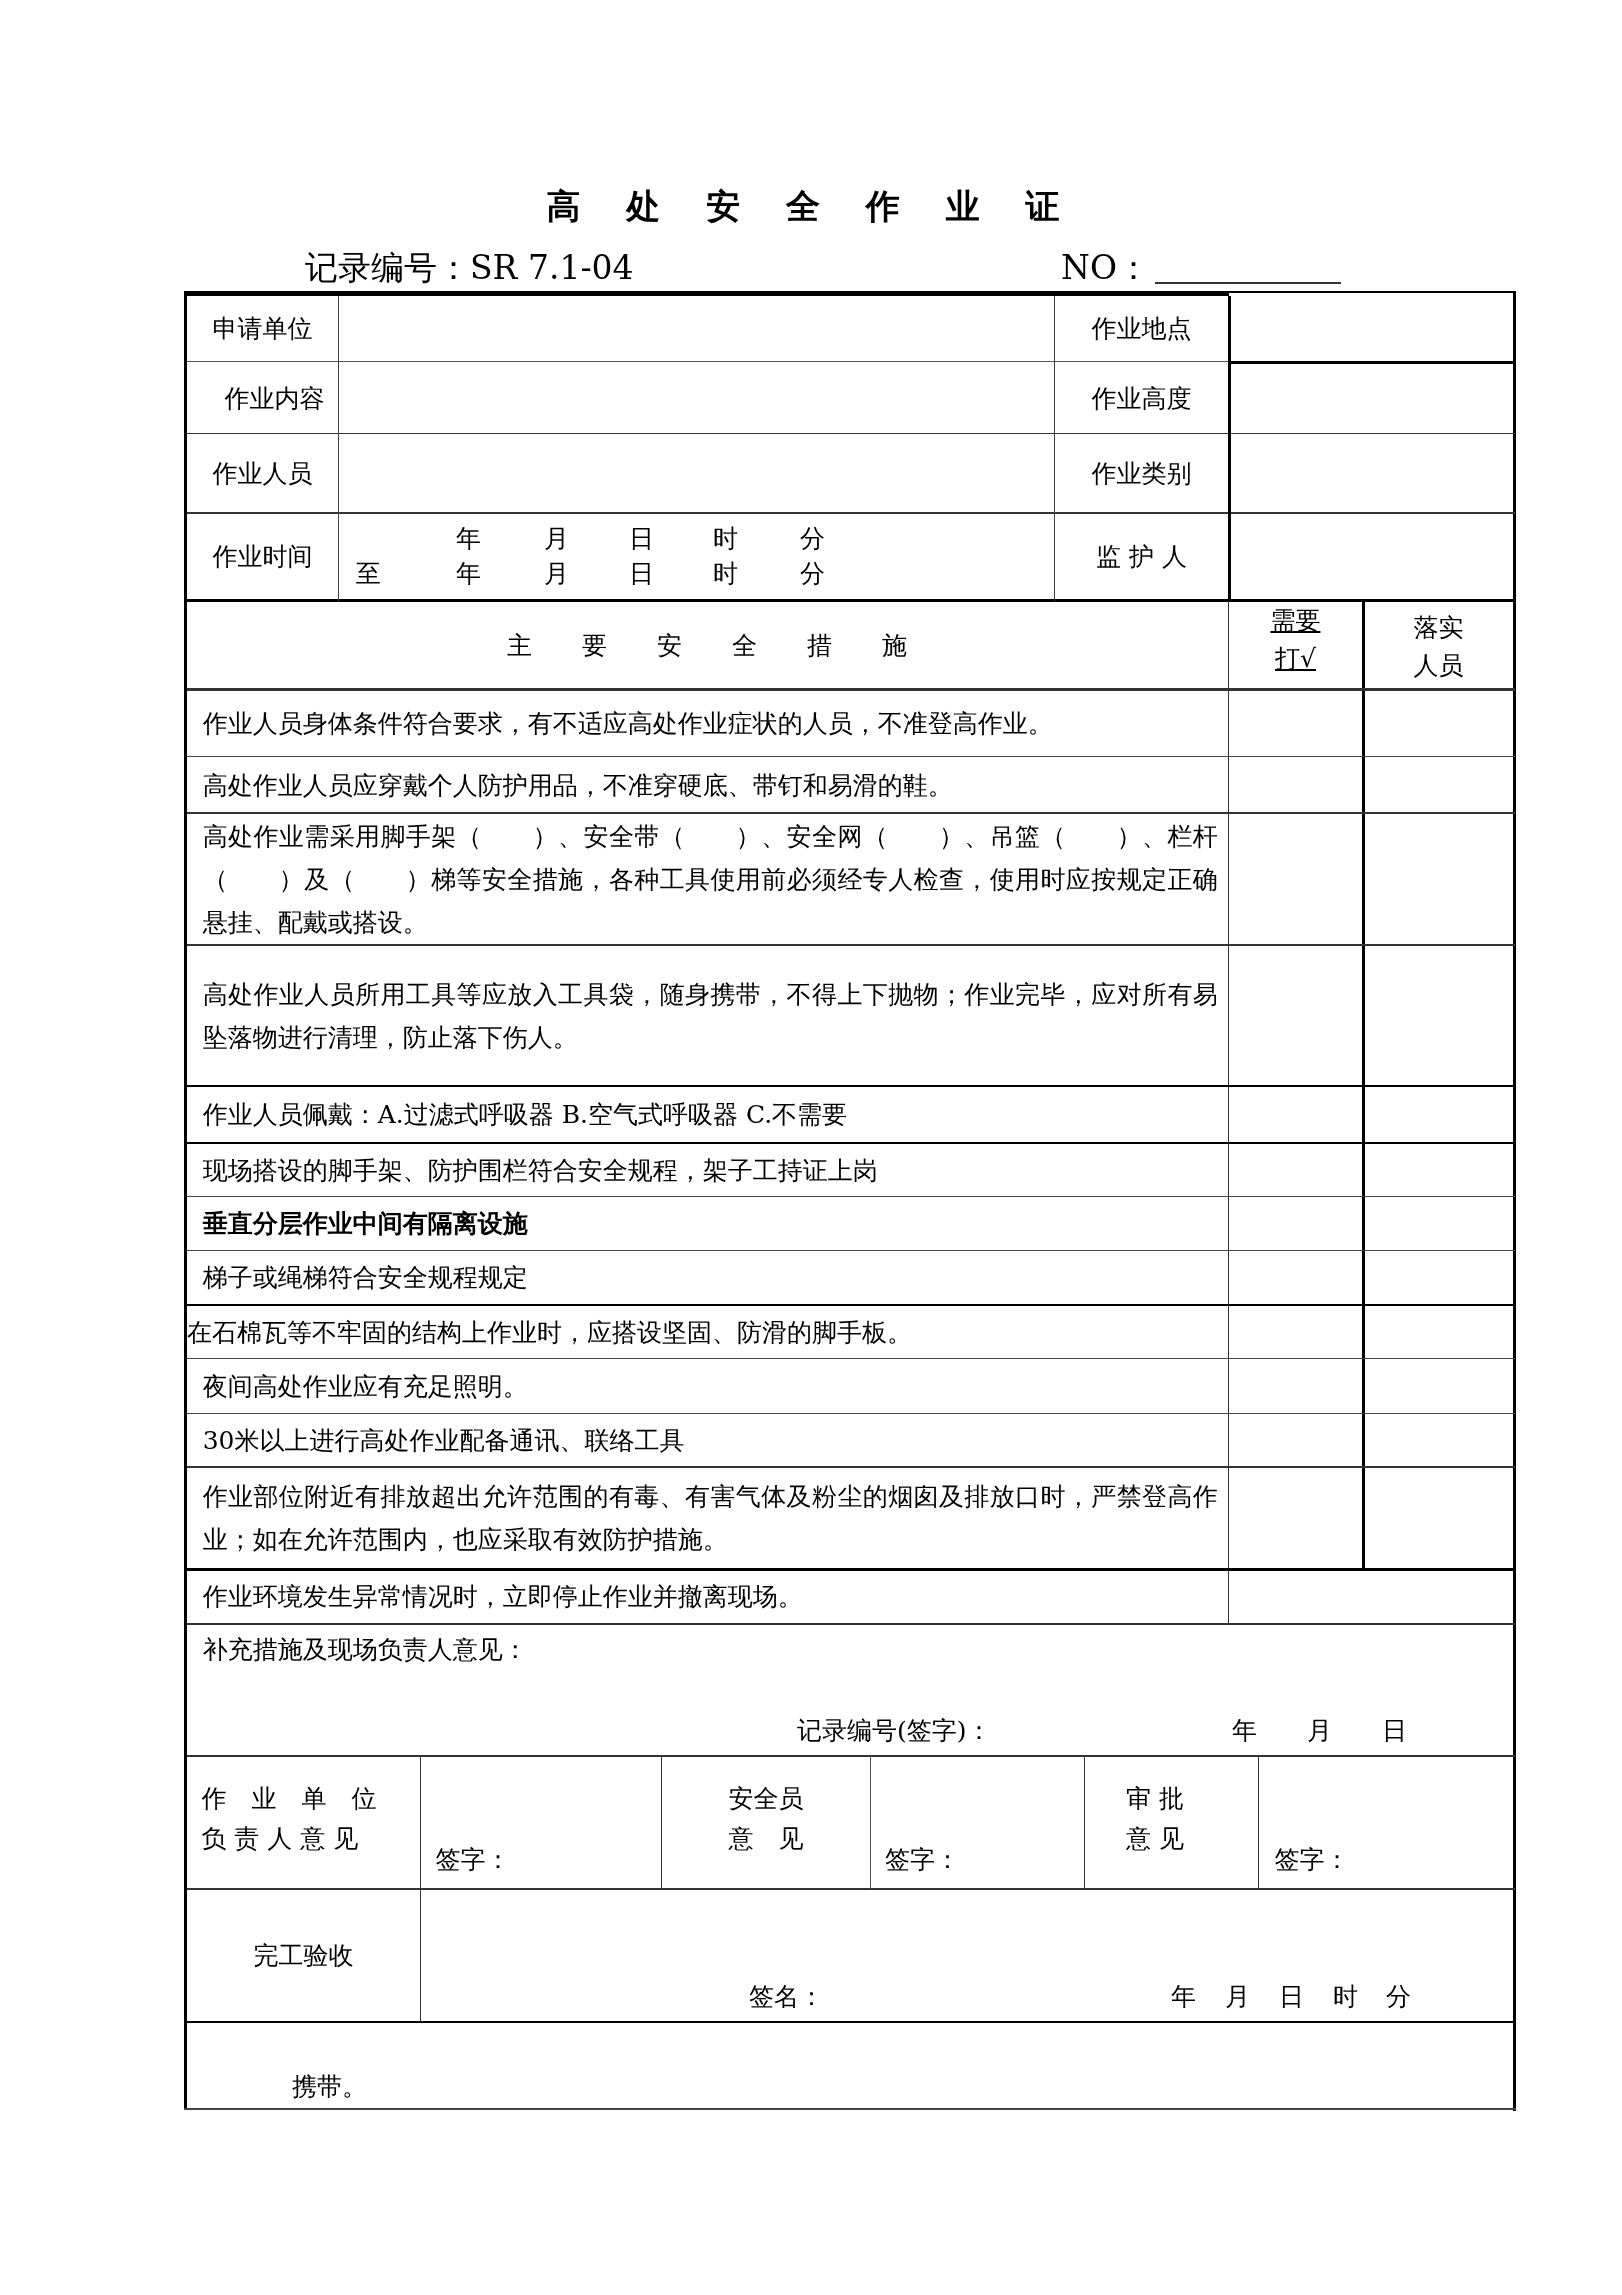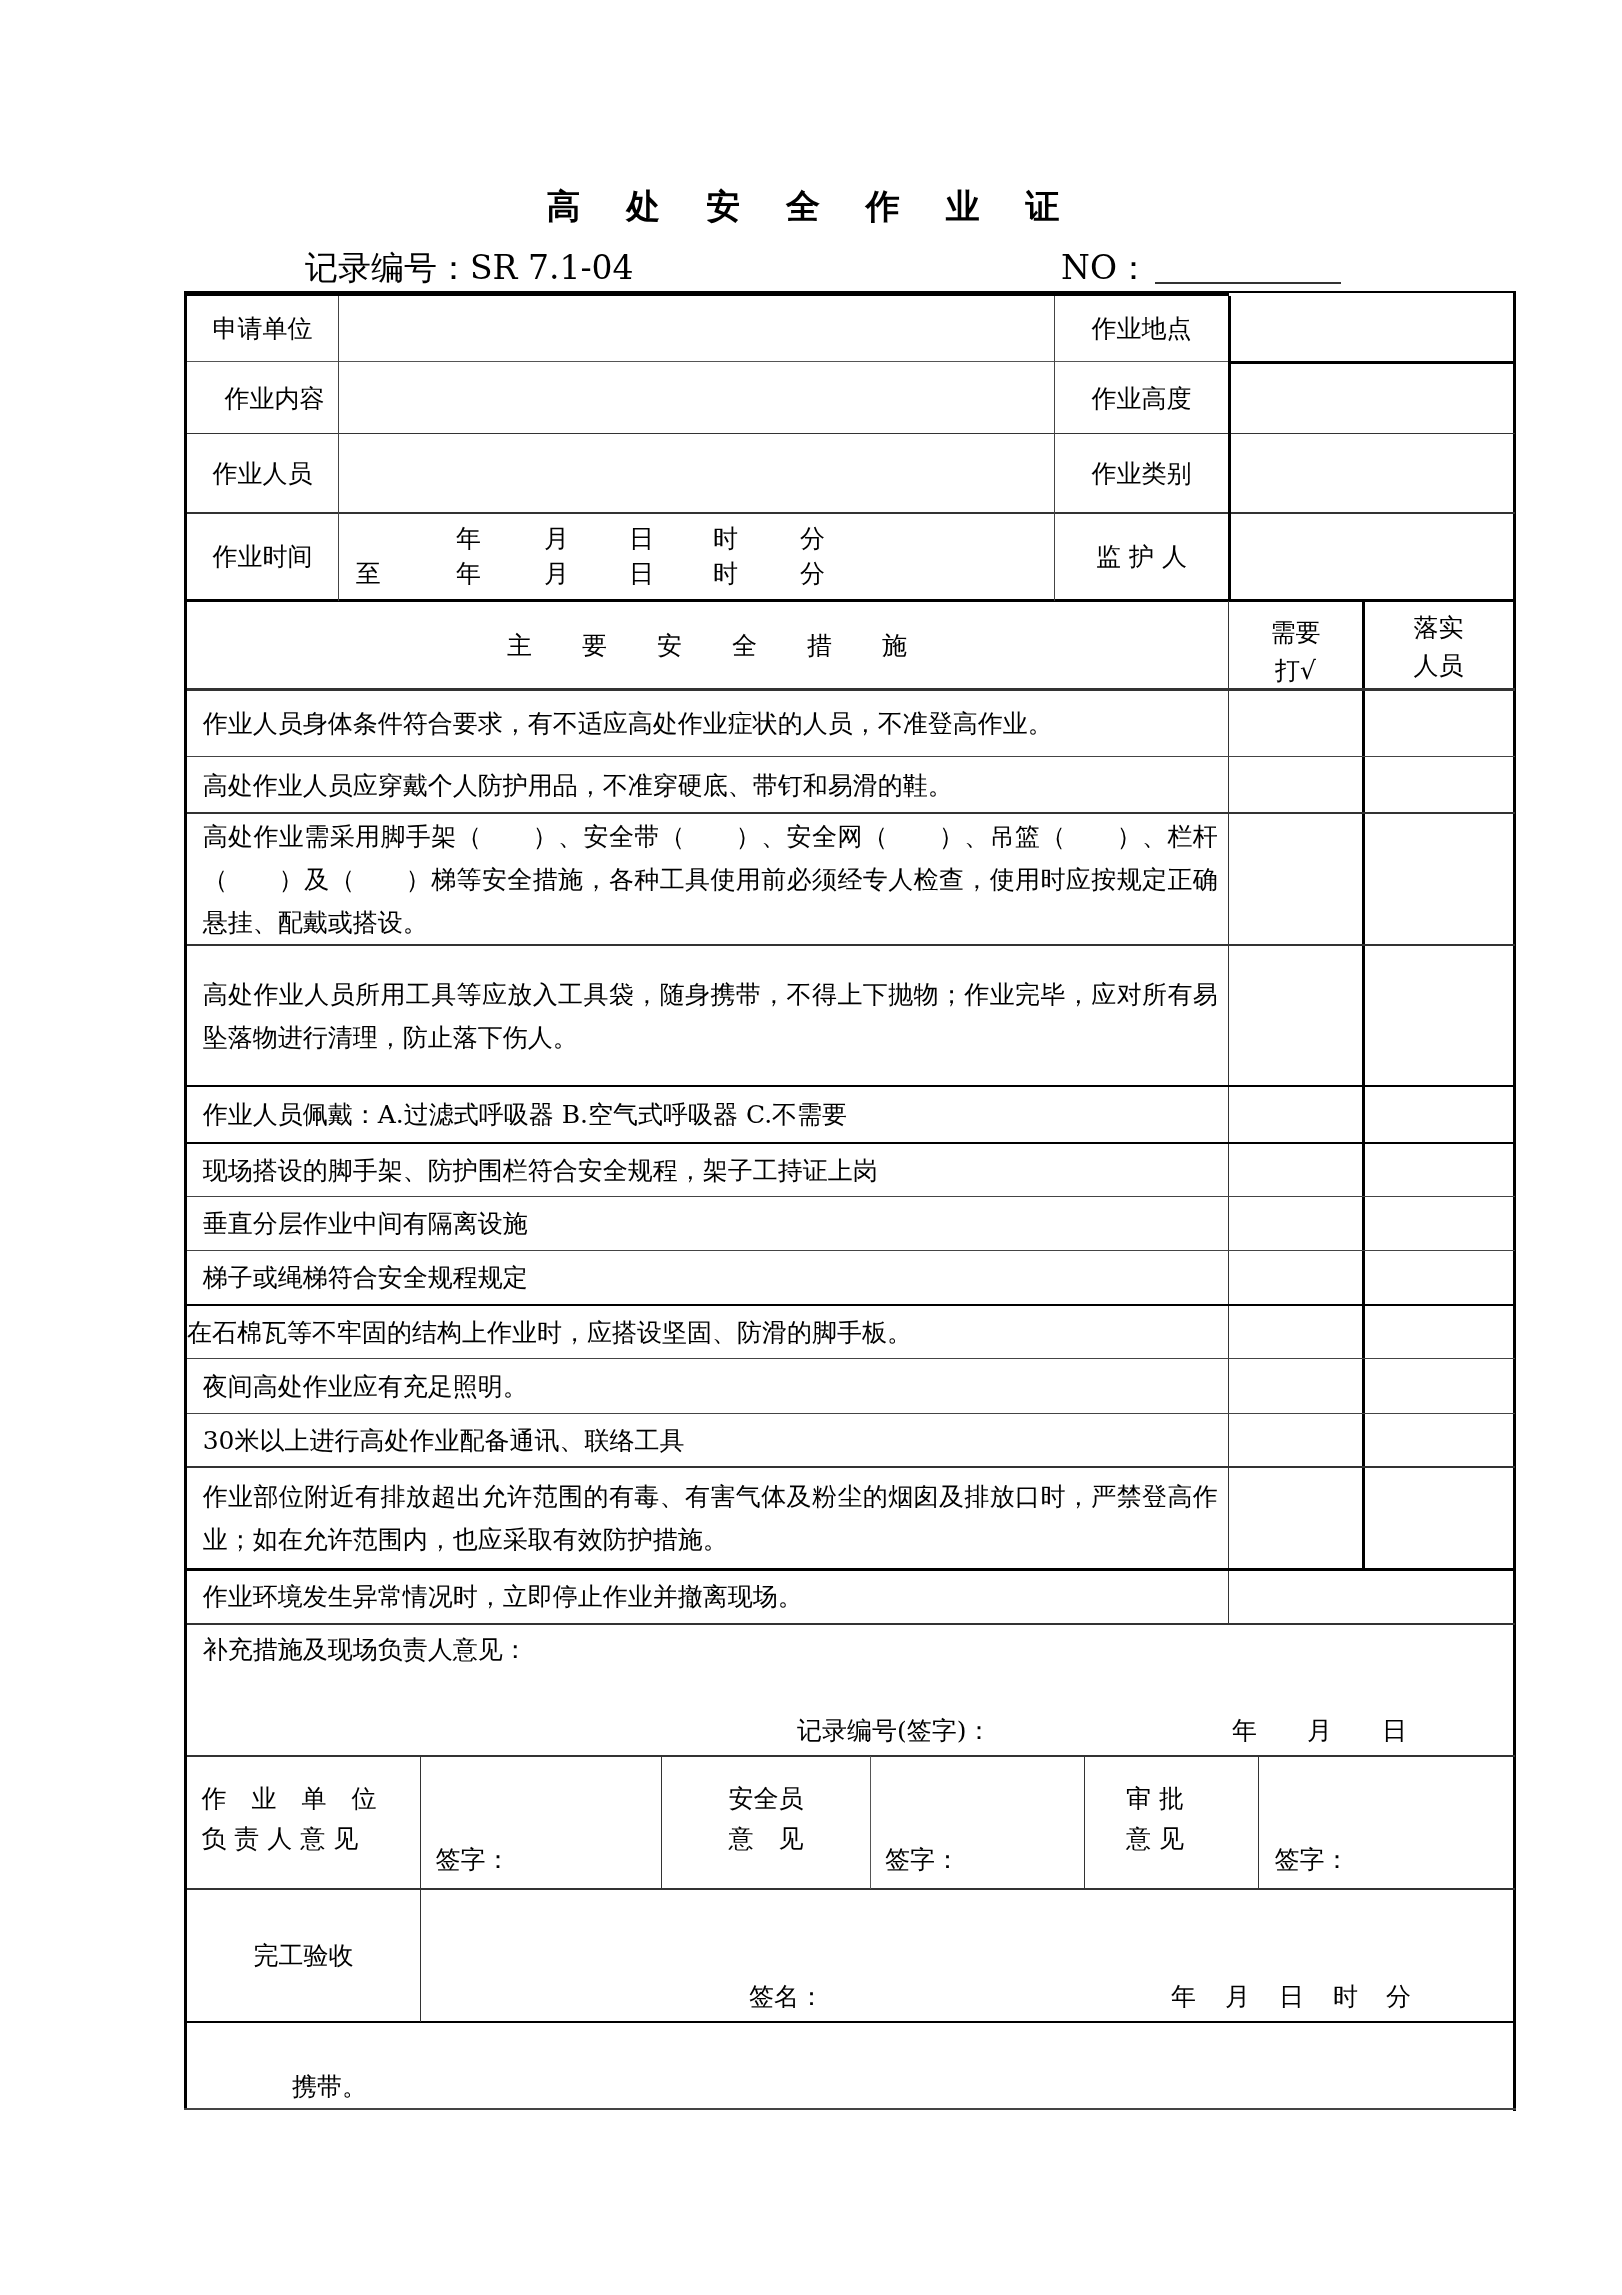--- a/index.html
+++ b/index.html
@@ -93,21 +93,21 @@
   <span class="abs" style="left:116px;top:43px;">年</span>
   <span class="abs" style="left:204px;top:43px;">月</span>
   <span class="abs" style="left:289px;top:43px;">日</span>
   <span class="abs" style="left:373px;top:43px;">时</span>
   <span class="abs" style="left:460px;top:43px;">分</span>
 </div>
 <div class="cell c" style="left:1055px;top:514px;width:173px;height:85px;white-space:pre;">监 护 人</div>
 <div class="cell l" style="left:1230px;top:514px;width:283px;height:85px;"></div>
 
 <div class="cell c" style="left:187px;top:602px;width:1040px;height:86px;white-space:pre;">主　　要　　安　　全　　措　　施</div>
-<div class="cell" style="left:1229px;top:602px;width:133px;height:96px;text-align:center;padding-top:12px;line-height:38px;">
+<div class="cell" style="left:1229px;top:602px;width:133px;height:96px;text-align:center;padding-top:0;line-height:38px;text-decoration:underline;">
   <div>需要</div>
   <div>打√</div>
 </div>
 <div class="cell" style="left:1364px;top:602px;width:149px;height:86px;text-align:center;padding-top:6.5px;line-height:38px;">
   <div>落实</div>
   <div>人员</div>
 </div>
 
 <div id="measures-rows">
     <div>
@@ -134,21 +134,21 @@
       <div class="cell l txt" style="left: 187px; top: 1087px; width: 1040px; height: 55px; padding-left: 15.7px; padding-right: 9.2px; text-align: justify; border-radius: 20px;">作业人员佩戴：A.过滤式呼吸器 B.空气式呼吸器 C.不需要</div>
       <div class="cell" style="left: 1229px; top: 1087px; width: 133px; height: 55px;"></div>
       <div class="cell" style="left: 1364px; top: 1087px; width: 149px; height: 55px;"></div>
     </div>
     <div>
       <div class="cell l txt" style="left: 187px; top: 1144px; width: 1040px; height: 52px; padding-left: 15.7px; padding-right: 9.2px; text-align: justify;">现场搭设的脚手架、防护围栏符合安全规程，架子工持证上岗</div>
       <div class="cell" style="left: 1229px; top: 1144px; width: 133px; height: 52px;"></div>
       <div class="cell" style="left: 1364px; top: 1144px; width: 149px; height: 52px;"></div>
     </div>
     <div>
-      <div class="cell l txt" style="left: 187px; top: 1197px; width: 1200px; height: 52px; padding-left: 15.7px; padding-right: 26px; text-align: justify;">垂直分层作业中间有隔离设施</div>
+      <div class="cell l txt" style="left: 187px; top: 1197px; width: 1200px; height: 52px; padding-left: 15.7px; padding-right: 26px; text-align: justify; font-weight: bold;">垂直分层作业中间有隔离设施</div>
       <div class="cell" style="left: 1229px; top: 1197px; width: 133px; height: 52px;"></div>
       <div class="cell" style="left: 1364px; top: 1197px; width: 149px; height: 52px;"></div>
     </div>
     <div>
       <div class="cell l txt" style="left: 187px; top: 1251px; width: 1040px; height: 53px; padding-left: 15.7px; padding-right: 9.2px; text-align: justify;">梯子或绳梯符合安全规程规定</div>
       <div class="cell" style="left: 1229px; top: 1251px; width: 133px; height: 53px;"></div>
       <div class="cell" style="left: 1364px; top: 1251px; width: 149px; height: 53px;"></div>
     </div>
     <div>
       <div class="cell l txt" style="left: 187px; top: 1306px; width: 1040px; height: 52px; padding-left: 0; padding-right: 9.2px; text-align: justify;">在石棉瓦等不牢固的结构上作业时，应搭设坚固、防滑的脚手板。</div>

